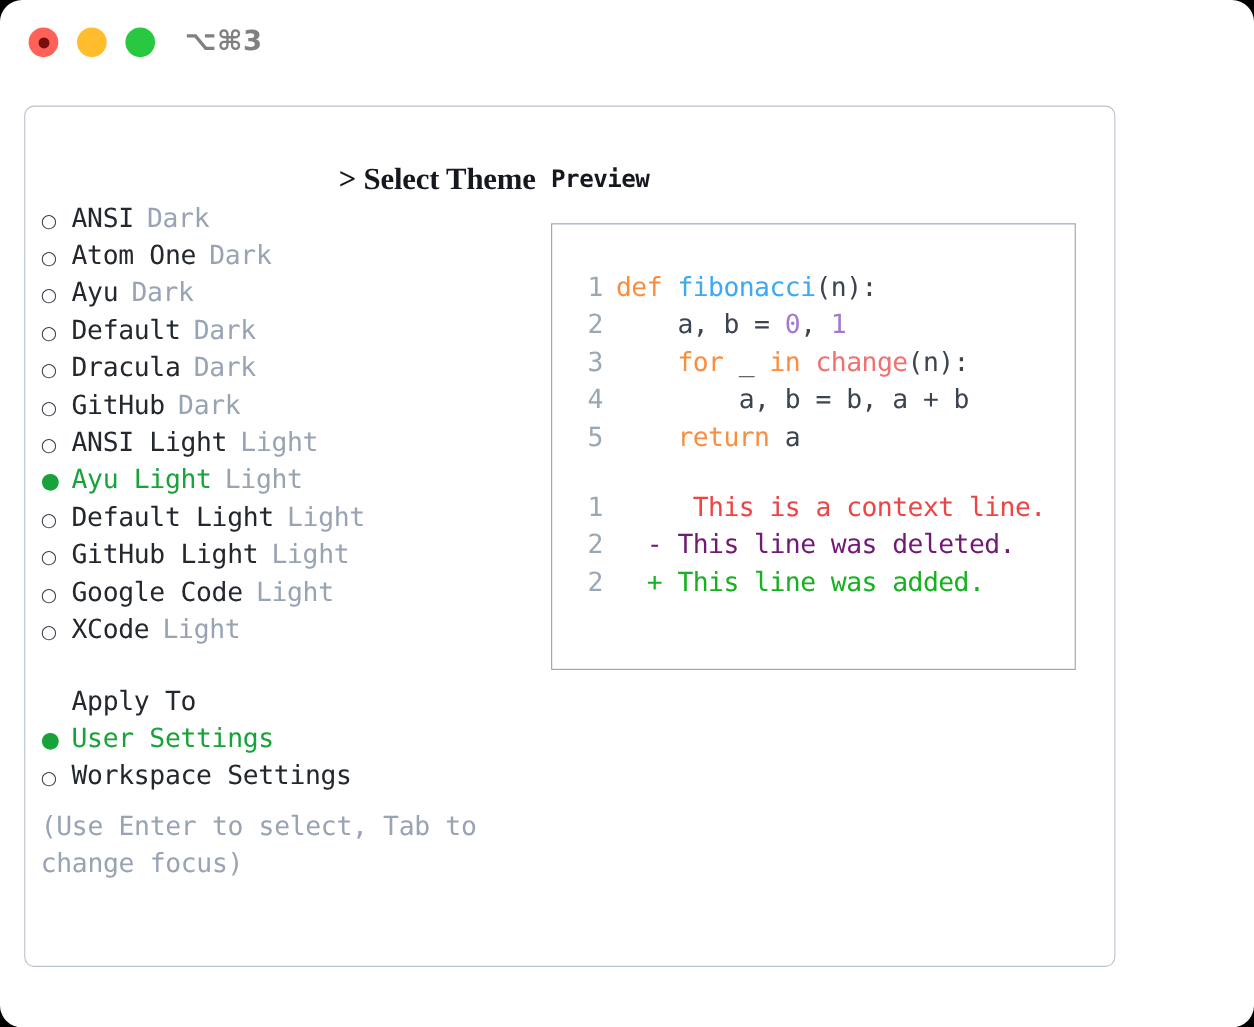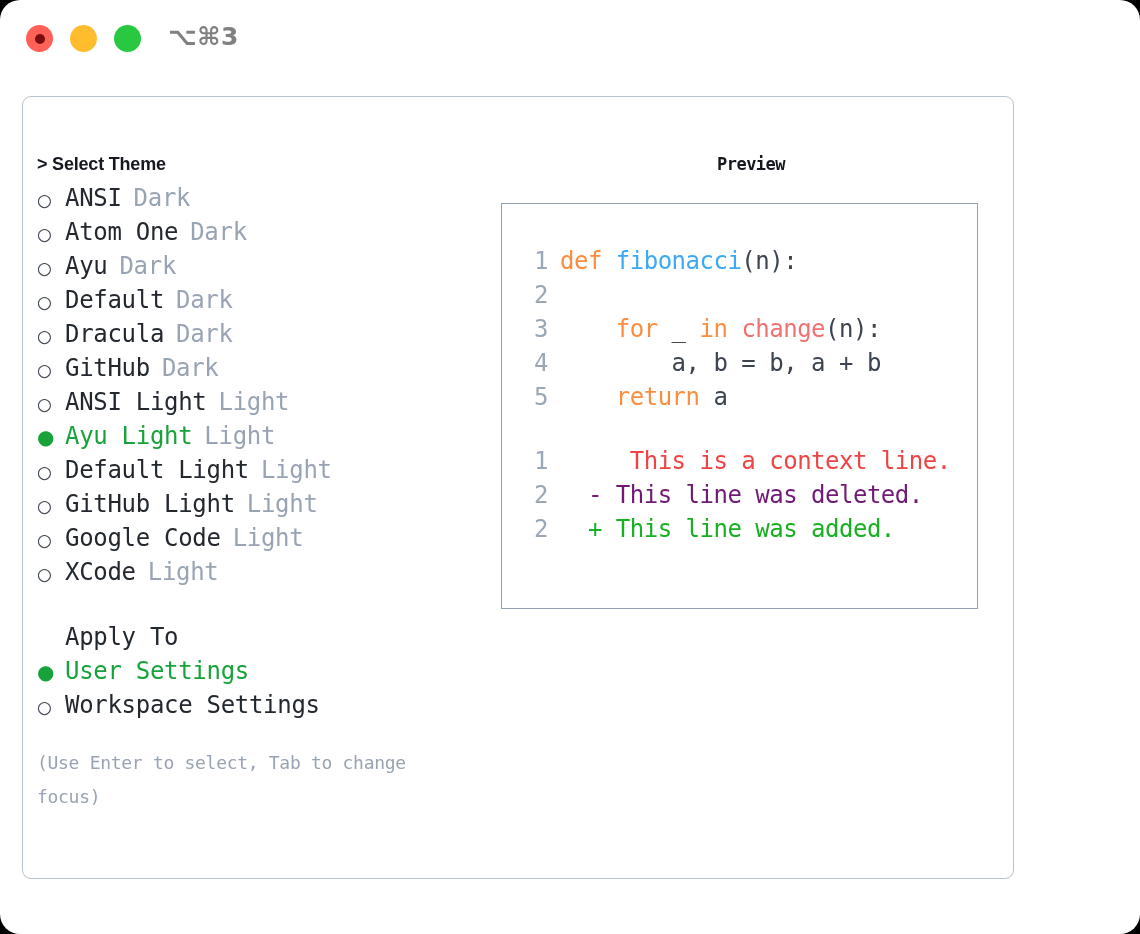--- a/index.html
+++ b/index.html
@@ -80,28 +80,29 @@
   }
 
   
   .left-col {
     position: absolute;
     left: 14px; top: 50px;
     width: 450px;
   }
 
   .list-head {
-    font-family: Liberation Sans, sans-serif;
-    font-size: 18px;
+    font-family: Liberation Serif, serif;
+    font-size: 28px;
     font-weight: 700;
     color: #15191f;
     white-space: pre;
     line-height: 34px;
     height: 34px;
     letter-spacing: -0.2px;
+    text-align: right;
   }
 
   .opt-row {
     display: flex;
     align-items: baseline;
     height: 34px;
     line-height: 34px;
     font-size: 24px;
     white-space: pre;
     letter-spacing: -0.3px;
@@ -135,44 +136,43 @@
     font-family: "DejaVu Sans Mono", monospace;
     font-size: 24px;
     color: #23282f;
     height: 34px;
     line-height: 34px;
     white-space: pre;
     letter-spacing: -0.3px;
   }
 
   .hint {
-    margin-top: 24px;
+    margin-top: 12px;
     width: 410px;
     font-family: "DejaVu Sans Mono", monospace;
-    font-size: 18px;
+    font-size: 24px;
     color: #98a3b3;
     line-height: 34px;
     letter-spacing: -0.3px;
   }
 
   
   .right-col {
     position: absolute;
     left: 478px; top: 50px;
     width: 500px;
   }
   .preview-head {
     font-family: "DejaVu Sans Mono", monospace;
-    font-size: 17px;
+    font-size: 22px;
     font-weight: 700;
     color: #15191f;
     height: 34px;
     line-height: 34px;
     letter-spacing: -0.5px;
-    text-align: center;
   }
 
   .preview-box {
     margin-top: 22px;
     width: 477px;
     height: 406px;
     border: 1.6px solid #94a2b3;
     background: #ffffff;
     position: relative;
   }
@@ -258,21 +258,21 @@
 
         <div class="hint">(Use Enter to select, Tab to change focus)</div>
       </div>
 
       <div class="right-col">
         <div class="preview-head">Preview</div>
         <div class="preview-box">
           <div class="code-area">
             <div id="code-lines">
                 <div class="code-line"><span class="ln">1</span><span class="code-txt"><span class="t-kw">def </span><span class="t-fn">fibonacci</span><span class="t-pl">(n):</span></span></div>
-                <div class="code-line"><span class="ln">2</span></div>
+                <div class="code-line"><span class="ln">2</span><span class="code-txt"><span class="t-pl">    a, b = </span><span class="t-num">0</span><span class="t-pl">, </span><span class="t-num">1</span></span></div>
                 <div class="code-line"><span class="ln">3</span><span class="code-txt"><span class="t-pl">    </span><span class="t-kw">for</span><span class="t-pl"> _ </span><span class="t-kw">in</span><span class="t-pl"> </span><span class="t-bi">change</span><span class="t-pl">(n):</span></span></div>
                 <div class="code-line"><span class="ln">4</span><span class="code-txt"><span class="t-pl">        a, b = b, a + b</span></span></div>
                 <div class="code-line"><span class="ln">5</span><span class="code-txt"><span class="t-pl">    </span><span class="t-kw">return</span><span class="t-pl"> a</span></span></div>
               </div>
             <div class="blank-line"></div>
             <div id="diff-lines">
                 <div class="code-line"><span class="ln">1</span><span class="d-ctx"><span>   </span><span>  This is a context line.</span></span></div>
                 <div class="code-line"><span class="ln">2</span><span class="d-del"><span>  -</span><span> This line was deleted.</span></span></div>
                 <div class="code-line"><span class="ln">2</span><span class="d-add"><span>  +</span><span> This line was added.</span></span></div>
               </div>

